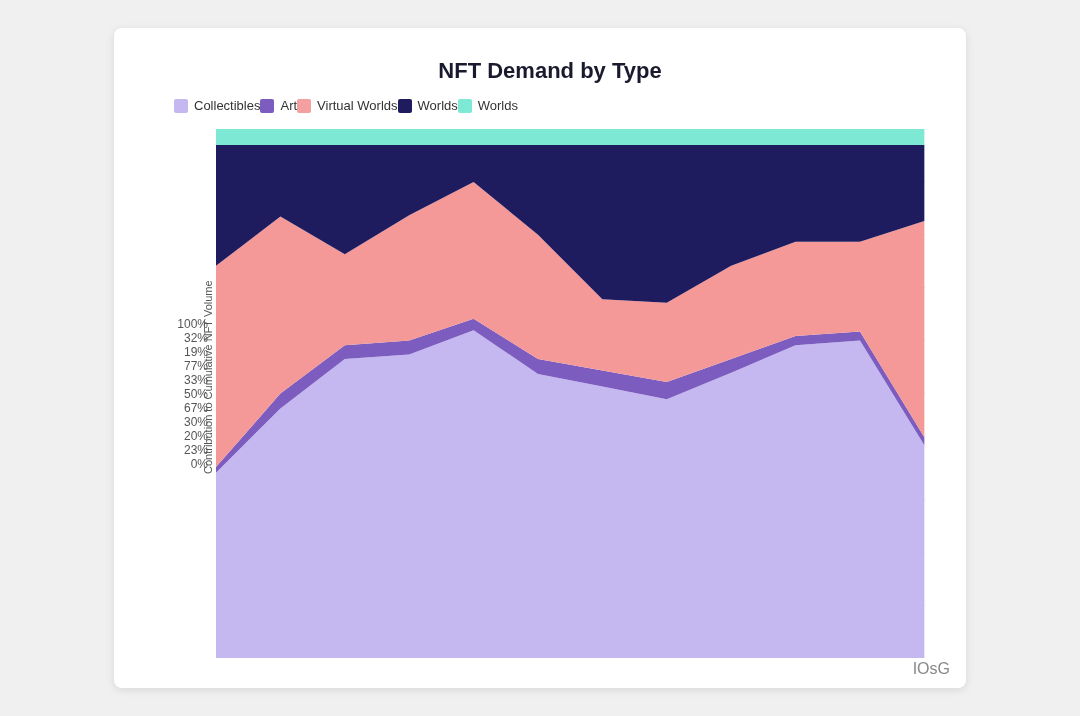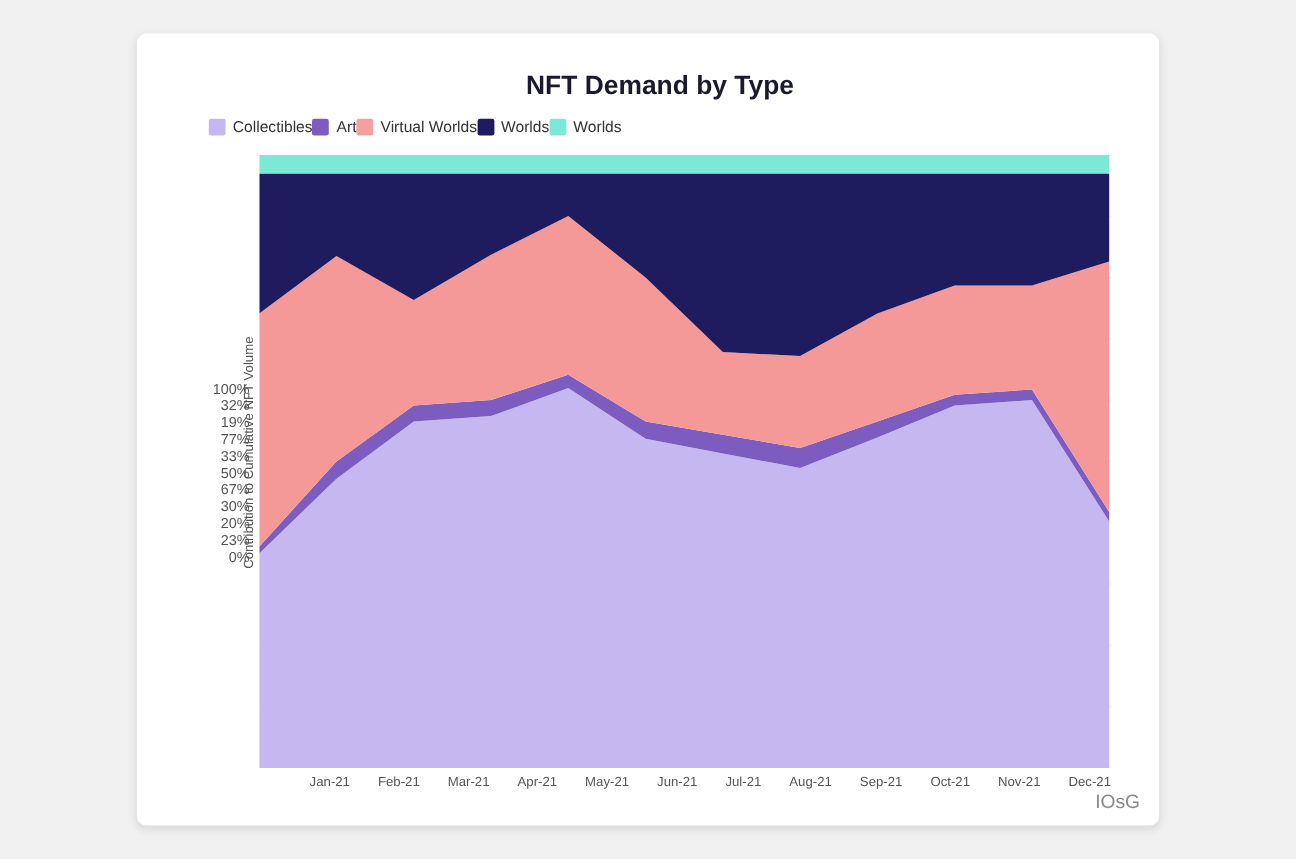--- a/index.html
+++ b/index.html
@@ -298,34 +298,19 @@
               468,0
               390,0
               312,0
               234,0
               156,0
               78,0
               0,0
             "></polygon>
         </svg>
       </div>
-      <div class="x-axis">
-
-      <div class="x-label">Jan-21</div>
-          <div class="x-label">Feb-21</div>
-          <div class="x-label">Mar-21</div>
-          <div class="x-label">Apr-21</div>
-          <div class="x-label">May-21</div>
-          <div class="x-label">Jun-21</div>
-          <div class="x-label">Jul-21</div>
-          <div class="x-label">Aug-21</div>
-          <div class="x-label">Sep-21</div>
-          <div class="x-label">Oct-21</div>
-          <div class="x-label">Nov-21</div>
-          <div class="x-label">Dec-21</div>
-        </div>
     </div>
   </div>
 
   <div class="watermark">
     <span>IOsG</span>
   </div>
 </div>
 
 </body></html>

